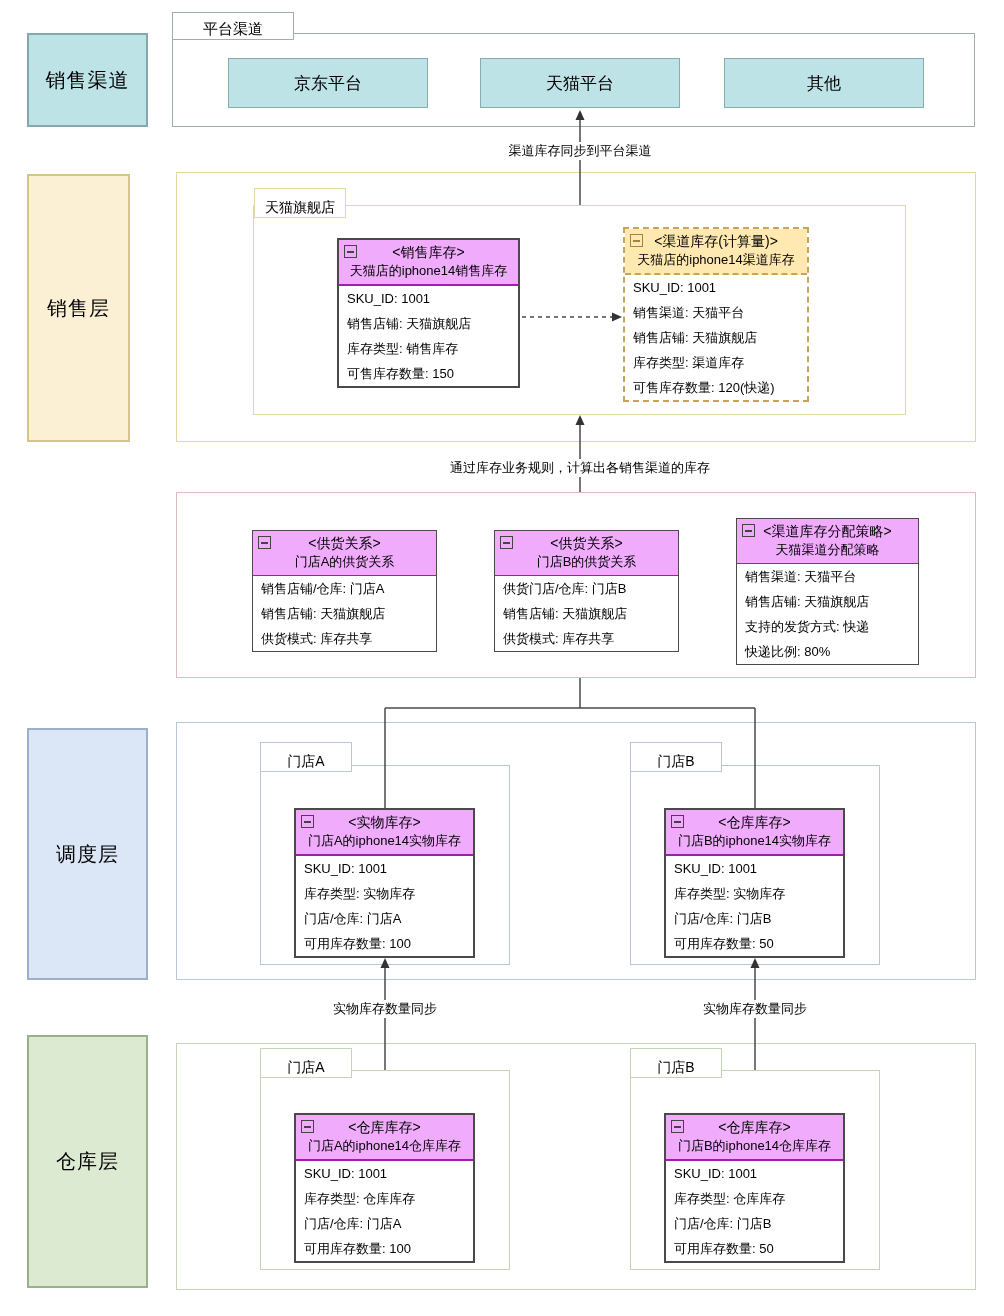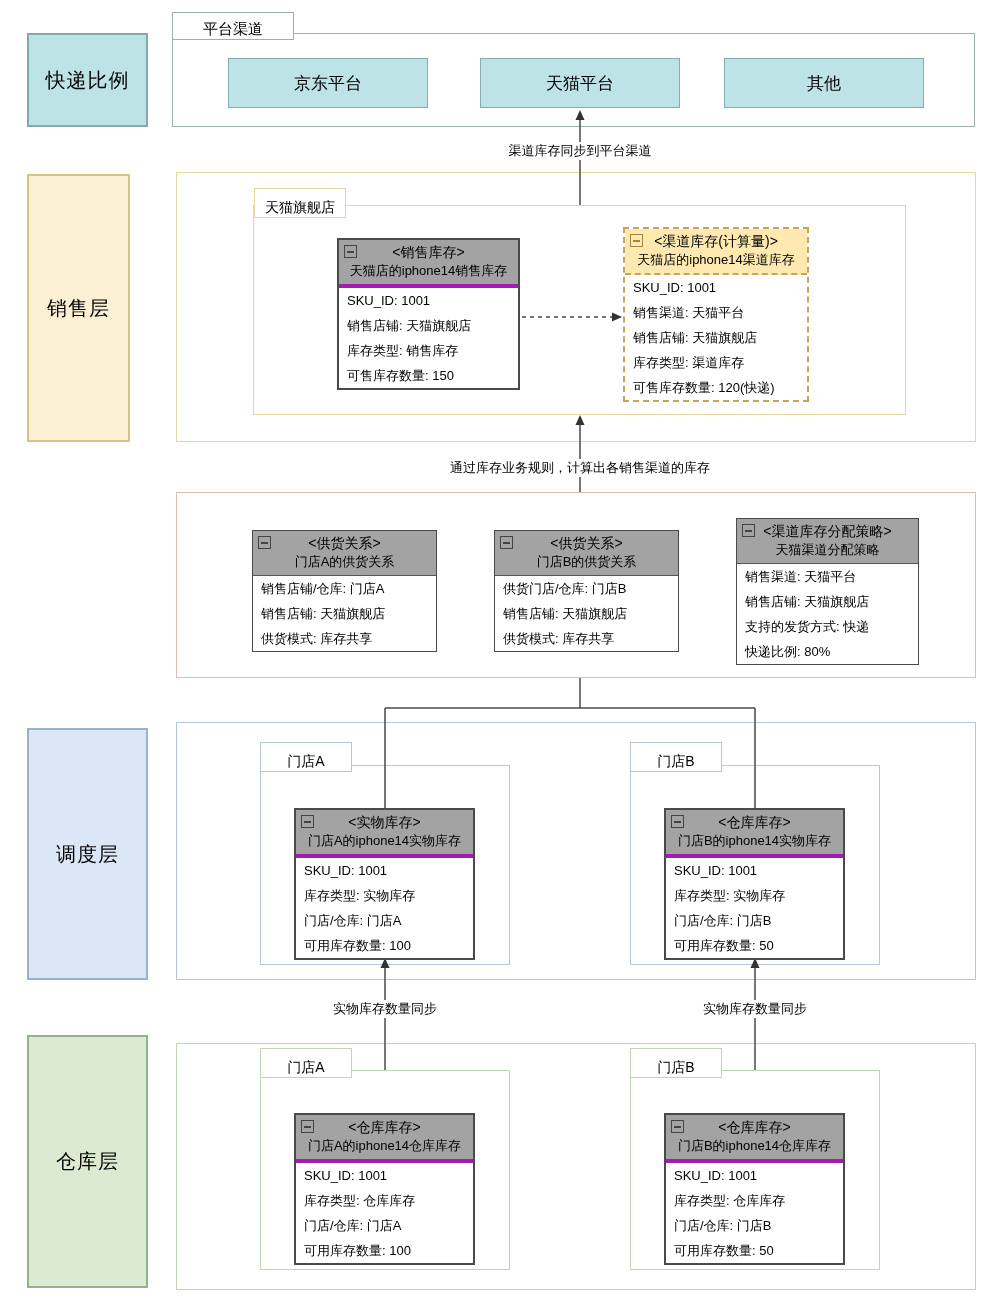--- a/index.html
+++ b/index.html
@@ -14,21 +14,21 @@
   .tab { position:absolute; background:#fff; border:1px solid; display:flex; align-items:flex-end;
          justify-content:center; font-size:14px; z-index:3; }
   .channel { position:absolute; display:flex; align-items:center; justify-content:center;
              font-size:17px; background:#bee3e6; border:1px solid #85adaf; z-index:2; }
 
   svg.connectors { position:absolute; left:0; top:0; z-index:4; pointer-events:none; }
 
   .entity { position:absolute; background:#fff; border:2px solid #4a4a4a; z-index:5; }
   .entity.thin { border-width:1px; }
   .entity.special { border:2px dashed #c9a35c; }
-  .entity-header { position:relative; background:#a3a3a3; border-bottom:4px solid #a21caf;
+  .entity-header { position:relative; background:#f0abfc; border-bottom:2px solid #a21caf;
                    text-align:center; padding:3px 4px 4px; }
   .entity.thin .entity-header { border-bottom-width:1px; }
   .entity.special .entity-header { background:#ffe9b0; border-bottom:2px dashed #c9a35c; }
   .entity-type { font-size:14px; line-height:19px; white-space:nowrap; }
   .entity-name { font-size:13px; line-height:18px; white-space:nowrap; }
   .collapse-icon { position:absolute; left:5px; top:5px; width:13px; height:13px;
                    border:1px solid #444; background:transparent; display:flex;
                    align-items:center; justify-content:center; }
   .collapse-icon i { display:block; width:7px; height:2px; background:#444; }
   .entity.special .collapse-icon { border-color:#a5843c; }
@@ -38,21 +38,21 @@
 
   .edge-label { position:absolute; transform:translate(-50%,-50%); background:#fff;
                 font-size:13px; padding:0 4px; z-index:6; white-space:nowrap; }
 </style>
 </head>
 <body>
 
 <div class="canvas">
 
   <div class="lane" style="left:27px; top:33px; width:121px; height:94px; background:#bee3e6; border-color:#84a9ac;">
-    <span>快递比例</span>
+    <span>销售渠道</span>
   </div>
   <div class="lane" style="left:27px; top:174px; width:103px; height:268px; background:#fbf0d4; border-color:#d7c489;">
     <span>销售层</span>
   </div>
   <div class="lane" style="left:27px; top:728px; width:121px; height:252px; background:#dbe6f6; border-color:#9cb0cc;">
     <span>调度层</span>
   </div>
   <div class="lane" style="left:27px; top:1035px; width:121px; height:253px; background:#dcead2; border-color:#97b28a;">
     <span>仓库层</span>
   </div>

